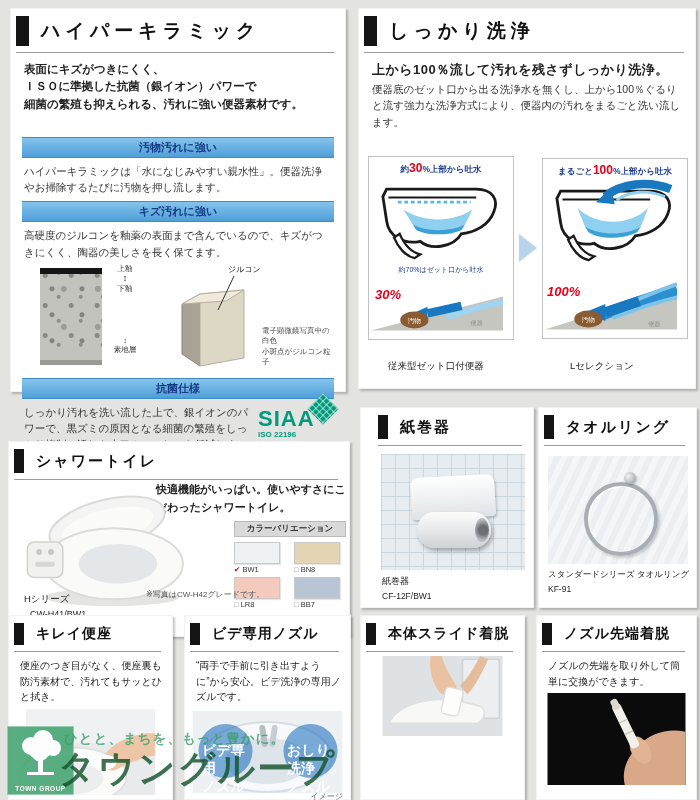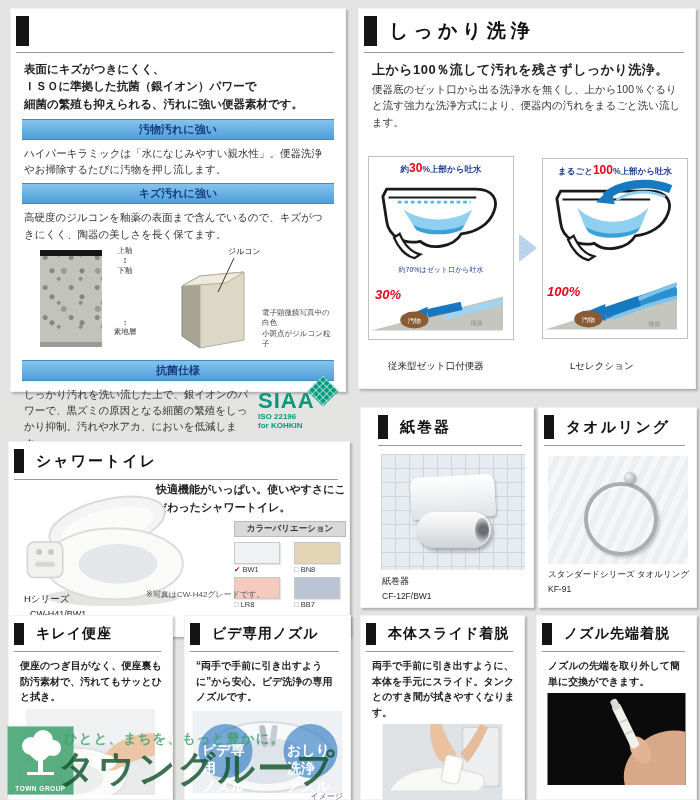--- a/index.html
+++ b/index.html
@@ -15,21 +15,21 @@
   }
   .phead{display:flex;align-items:center;gap:12px;margin:8px 12px 0 6px;
     border-bottom:1px solid #9a9a9a;padding-bottom:6px;}
   .phead .bar{width:13px;height:30px;background:#141414;flex:0 0 auto;}
   .phead h2{margin:0;font-size:19px;font-weight:bold;letter-spacing:5px;color:#111;}
   .phead.small .bar{width:10px;height:24px;}
   .phead.small h2{font-size:15px;letter-spacing:2px;}
   .phead.tiny .bar{width:10px;height:22px;}
   .phead.tiny h2{font-size:14px;letter-spacing:1px;}
 
-  .intro{margin:8px 12px 6px 14px;font-size:11.5px;font-weight:bold;line-height:1.5;}
+  .intro{margin:8px 12px 24px 14px;font-size:11.5px;font-weight:bold;line-height:1.5;}
   .banner{
     margin:6px 12px 5px 12px;height:19px;line-height:19px;text-align:center;
     background:linear-gradient(180deg,#85c4ec,#4f9fd9);
     border-top:1px solid #3d8cc6;border-bottom:1px solid #3d8cc6;
     font-size:11px;font-weight:bold;color:#173a86;
   }
   .btext{margin:2px 14px 4px 14px;font-size:10.5px;line-height:1.55;color:#333;}
 
   
   .kimg{position:relative;height:108px;margin:4px 10px 0 10px;}
@@ -98,39 +98,40 @@
   .proll::after{content:"";position:absolute;right:2px;top:6px;width:14px;height:24px;border-radius:50%;
     background:radial-gradient(circle at 60% 50%, #6a6f74 30%, #b9bdc0 70%);}
 
   .towelphoto{position:relative;margin:10px auto 0 auto;width:140px;height:108px;
     background:repeating-linear-gradient(115deg,#f4f6f7 0 6px,#eceff1 6px 12px);overflow:hidden;}
   .tring{position:absolute;left:36px;top:26px;width:66px;height:66px;border-radius:50%;
     border:4px solid #a8aeb4;box-shadow:inset 1px 1px 1px #fff,2px 2px 3px rgba(0,0,0,.18);}
   .tmount{position:absolute;left:76px;top:16px;width:12px;height:12px;border-radius:50%;
     background:radial-gradient(circle at 35% 35%,#f2f4f5,#8f959b);box-shadow:1px 1px 2px rgba(0,0,0,.25);}
 
-  .bbody{margin:6px 10px 0 12px;font-size:10px;font-weight:bold;line-height:1.55;}
+  .bbody{margin:6px 10px 0 12px;font-size:10px;font-weight:normal;line-height:1.55;}
   .bphoto{position:relative;margin:6px auto 0 auto;overflow:hidden;}
   .circlabel{position:absolute;color:#fff;font-size:14px;font-weight:bold;text-align:left;line-height:1.3;}
   .imglab{position:absolute;right:8px;top:-2px;font-size:8px;color:#667;}
 
   
   .wm{position:absolute;left:0;top:716px;width:420px;height:84px;pointer-events:none;}
   .wmlogo{position:absolute;left:7px;top:10px;width:67px;height:69px;background:#4ba877;opacity:.92;
     box-shadow:0 0 0 1px rgba(255,255,255,.4) inset;}
   .wmlogo .cap{position:absolute;left:0;right:0;bottom:3px;text-align:center;color:#fff;font-size:6.5px;font-weight:bold;letter-spacing:.5px;}
   .wmtag{position:absolute;left:64px;top:14px;font-size:13.5px;font-weight:bold;color:#3fa06c;opacity:.8;letter-spacing:1px;}
   .wmbrand{position:absolute;left:58px;top:28px;font-size:37px;font-weight:bold;color:#14532d;opacity:.82;letter-spacing:2px;}
 </style>
 </head>
 <body>
 
 <section class="panel" style="left:10px;top:8px;width:336px;height:384px;">
   <header class="phead">
     <span class="bar"></span>
+    <h2>ハイパーキラミック</h2>
   </header>
   <div class="intro">
     <div>表面にキズがつきにくく、</div>
     <div>ＩＳＯに準拠した抗菌（銀イオン）パワーで</div>
     <div>細菌の繁殖も抑えられる、汚れに強い便器素材です。</div>
   </div>
   <div class="banner">汚物汚れに強い</div>
   <p class="btext">ハイパーキラミックは「水になじみやすい親水性」。便器洗浄やお掃除するたびに汚物を押し流します。</p>
   <div class="banner">キズ汚れに強い</div>
   <p class="btext">高硬度のジルコンを釉薬の表面まで含んでいるので、キズがつきにくく、陶器の美しさを長く保てます。</p>
@@ -363,21 +364,20 @@
     <span class="imglab">イメージ</span>
   </div>
 
 </section>
 
 <section class="panel" style="left:360px;top:615px;width:165px;height:185px;">
   <header class="phead tiny">
     <span class="bar"></span>
     <h2>本体スライド着脱</h2>
   </header>
-  <p class="bbody">両手で手前に引き出すように、本体を手元にスライド。タンクとのすき間が拭きやすくなります。</p>
   <svg width="149" height="80" style="display:block;margin:4px auto 0 auto;" viewBox="0 0 150 100">
     <rect width="150" height="100" fill="#dfe2e4"></rect>
     <rect x="100" y="4" width="46" height="74" rx="3" fill="#eceeef" stroke="#d2d4d6" stroke-width="2"></rect>
     <path d="M60,0 C58,18 62,34 72,46 L84,52 L93,38 C85,26 76,10 74,0 Z" fill="#eac2a2"></path>
     <path d="M122,0 C114,16 106,28 97,37 L106,48 C116,38 126,18 132,4 Z" fill="#e5bc9c"></path>
     <path d="M8,84 C20,60 58,50 94,56 L120,62 C131,66 129,80 118,84 Z" fill="#f8f8f7" stroke="#e0e0de" stroke-width="2"></path>
     <rect x="76" y="40" width="22" height="34" rx="5" fill="#fdfdfc" stroke="#dcdcda" stroke-width="1.5" transform="rotate(12 87 57)"></rect>
   </svg>
 </section>
 

